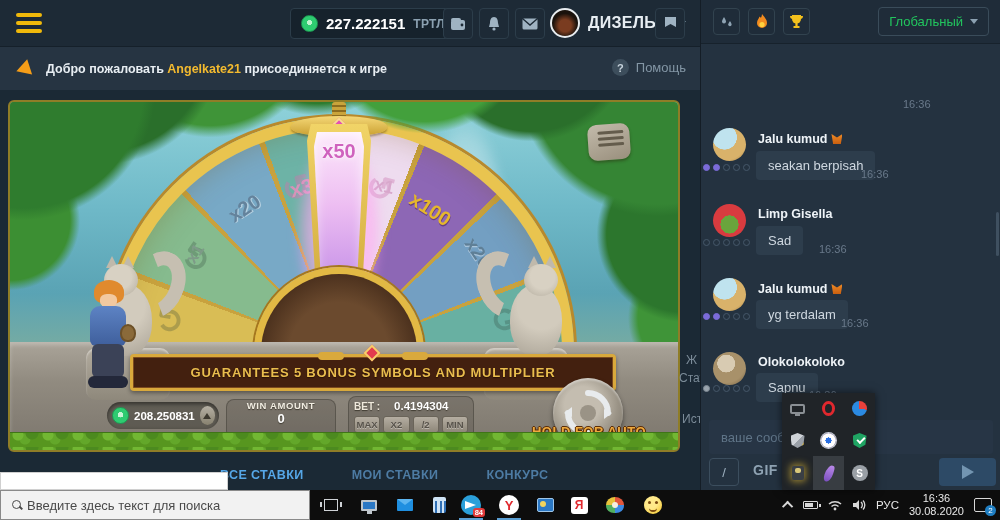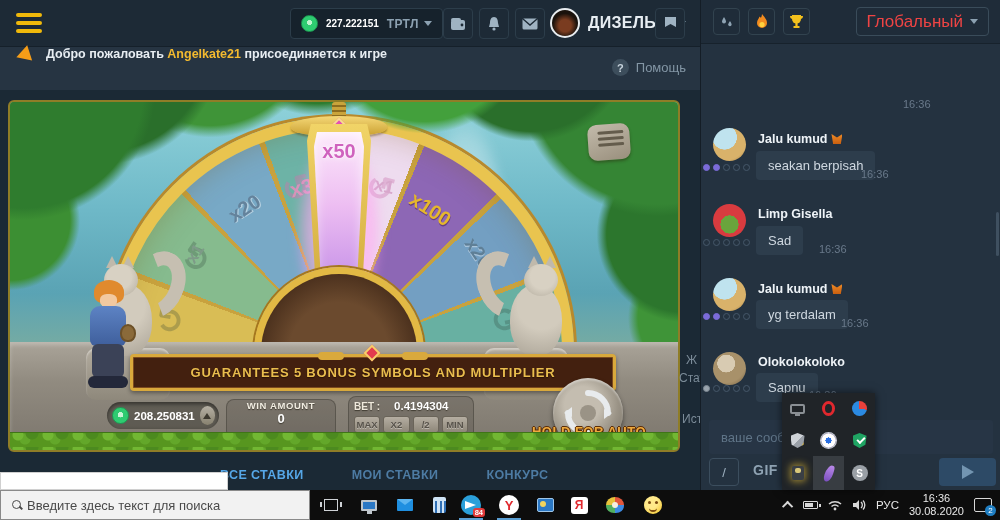--- a/index.html
+++ b/index.html
@@ -7,32 +7,32 @@
   body { font-family:"Liberation Sans", sans-serif; }
   .screen { position:relative; width:1000px; height:520px; overflow:hidden; background:#1b2935; }
 
   
   .main { position:absolute; left:0; top:0; width:700px; height:490px; }
   .top-header { position:absolute; left:0; top:0; width:700px; height:47px; background:#1d2a36; border-bottom:1px solid #15202a; }
   .hamburger { position:absolute; left:16px; top:13px; width:26px; height:20px; cursor:pointer; }
   .hamburger span { display:block; height:4px; border-radius:2px; background:#f0b90b; margin-bottom:4px; }
   .balance-pill { position:absolute; left:290px; top:8px; height:31px; display:flex; align-items:center; gap:8px; padding:0 10px; background:#16222c; border:1px solid #2c3d4a; border-radius:4px; }
   .coin { width:17px; height:17px; border-radius:50%; background:radial-gradient(circle at 50% 45%, #bff3cf 0 22%, #2ecc71 23% 100%); border:1px solid #1d9b53; }
-  .balance-amt { color:#fff; font-size:10px; font-weight:bold; }
+  .balance-amt { color:#fff; font-size:15px; font-weight:bold; }
   .cur-wrap { display:flex; align-items:center; gap:5px; cursor:pointer; }
   .cur { color:#8ca1b1; font-size:12px; font-weight:bold; letter-spacing:.3px; }
   .caret { width:0; height:0; border-left:4px solid transparent; border-right:4px solid transparent; border-top:5px solid #8ca1b1; }
   .hbtn { position:absolute; top:8px; width:30px; height:31px; border:1px solid #2c3d4a; border-radius:4px; background:#1d2a36; display:flex; align-items:center; justify-content:center; cursor:pointer; }
   .hbtn svg { display:block; }
   .user-wrap { position:absolute; left:550px; top:8px; display:flex; align-items:center; gap:8px; cursor:pointer; }
   .avatar-sm { width:30px; height:30px; border-radius:50%; background:radial-gradient(circle at 50% 60%, #7a3c20 0 30%, #1a120c 60%); border:2px solid #e9edf0; }
   .uname { color:#e7edf2; font-size:16px; font-weight:bold; letter-spacing:.3px; }
 
   
-  .notice-bar { position:absolute; left:0; top:47px; width:700px; height:43px; background:#263442; display:flex; align-items:flex-start; }
+  .notice-bar { position:absolute; left:0; top:47px; width:700px; height:43px; background:#263442; display:flex; align-items:center; }
   .megaphone { width:0; height:0; margin-left:16px; border-top:8px solid transparent; border-bottom:8px solid transparent; border-right:14px solid #f59d18; transform:rotate(-18deg); }
   .megaphone::after { content:""; }
   .notice-text { margin-left:16px; font-size:12.5px; color:#e8eef3; font-weight:bold; }
   .notice-user { color:#f3ba2f; }
   .help-wrap { position:absolute; right:14px; top:12px; display:flex; align-items:center; gap:7px; cursor:pointer; }
   .help-circle { width:17px; height:17px; border-radius:50%; background:#3d4e5c; color:#c8d4dd; font-size:11px; font-weight:bold; display:flex; align-items:center; justify-content:center; }
   .help-label { color:#8396a5; font-size:13px; }
 
   
   .game { position:absolute; left:8px; top:100px; width:672px; height:352px; border:2px solid #8f7d27; border-radius:6px; overflow:hidden;
@@ -138,21 +138,21 @@
   .tabs-row { position:absolute; left:0; top:468px; width:700px; height:22px; display:flex; gap:48px; padding-left:220px; }
   .tab { font-size:12.5px; font-weight:bold; letter-spacing:.4px; cursor:pointer; color:#4d7ba3; }
   .tab.active { color:#56a7e8; }
   .side-label { position:absolute; color:#7b8b98; font-size:12px; }
 
   
   .chat { position:absolute; left:700px; top:0; width:300px; height:490px; background:#243240; z-index:10; border-left:1px solid #141d26; }
   .chat-header { position:absolute; left:0; top:0; width:300px; height:44px; background:#1f2c39; border-bottom:1px solid #17222c; display:flex; align-items:center; padding:0 12px; gap:8px; }
   .cbtn { width:27px; height:27px; border:1px solid #32434f; border-radius:4px; display:flex; align-items:center; justify-content:center; cursor:pointer; }
   .channel-btn { margin-left:auto; height:29px; border:1px solid #3a4c5a; border-radius:4px; display:flex; align-items:center; gap:7px; padding:0 10px; cursor:pointer; }
-  .channel-label { color:#ef4444; font-size:17px; }
+  .channel-label { color:#22c55e; font-size:13px; }
 
   .chat-body { position:absolute; left:0; top:44px; width:300px; height:374px; overflow:hidden; }
   .gif-msg { position:absolute; left:54px; top:8px; width:140px; height:70px; border-radius:4px; overflow:hidden; background:linear-gradient(180deg,#41464d 0 78%, #97897b 78% 100%); }
   .gif-hoodie { position:absolute; left:10px; top:12px; width:34px; height:58px; background:#767c85; border-radius:10px 10px 0 0; }
   .gif-hoodie-head { position:absolute; left:18px; top:4px; width:16px; height:14px; background:#54varebrown; background:#5a4436; border-radius:50%; }
   .gif-arm { position:absolute; left:38px; top:8px; width:26px; height:8px; background:#767c85; border-radius:4px; transform:rotate(-28deg); }
   .gif-player-head { position:absolute; left:82px; top:2px; width:15px; height:14px; background:#6b4a35; border-radius:50%; }
   .gif-jersey { position:absolute; left:70px; top:16px; width:40px; height:42px; background:linear-gradient(180deg,#f0cb35,#e0b82a); border-radius:8px 8px 0 0; display:flex; align-items:center; justify-content:center; }
   .gif-jersey span { color:#5b3a9e; font-size:14px; font-weight:bold; }
   .msg-time { position:absolute; color:#69798a; font-size:11px; }

